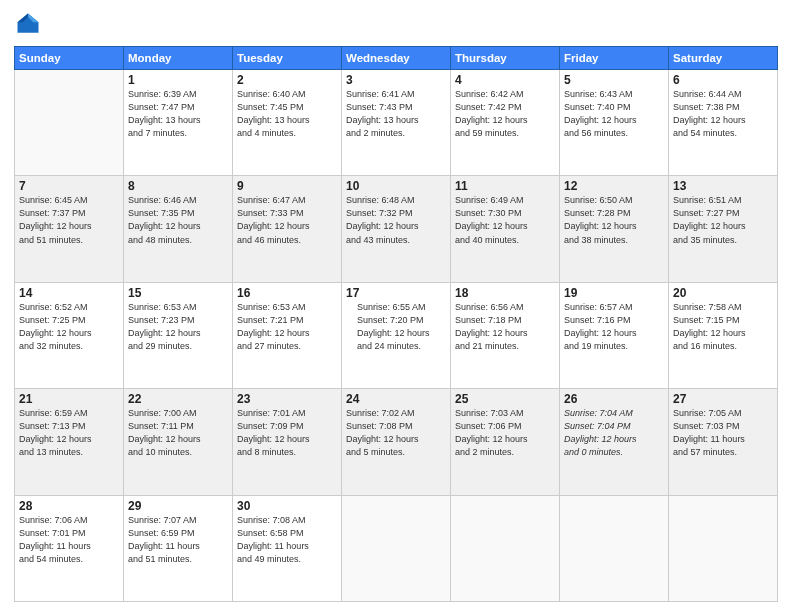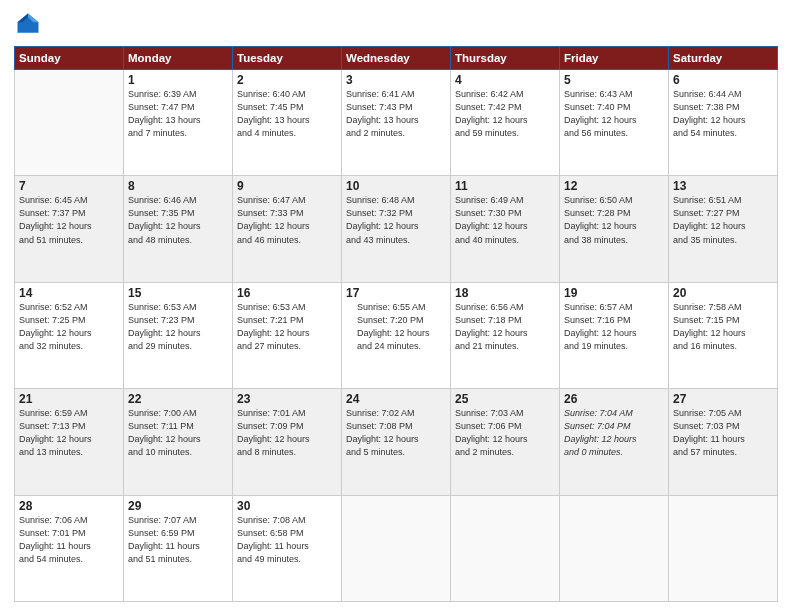--- a/index.html
+++ b/index.html
@@ -54,21 +54,21 @@
       color: #555;
     }
     .calendar {
       flex: 1;
       border: 1px solid #ccc;
       border-collapse: collapse;
       width: 100%;
       table-layout: fixed;
     }
     .calendar th {
-      background: #7f1d1d;
+      background: #3b82f6;
       color: #fff;
       font-size: 11.5px;
       font-weight: bold;
       padding: 5px 4px;
       border: 1px solid #2060a8;
       text-align: left;
     }
     .calendar td {
       border: 1px solid #ccc;
       vertical-align: top;

